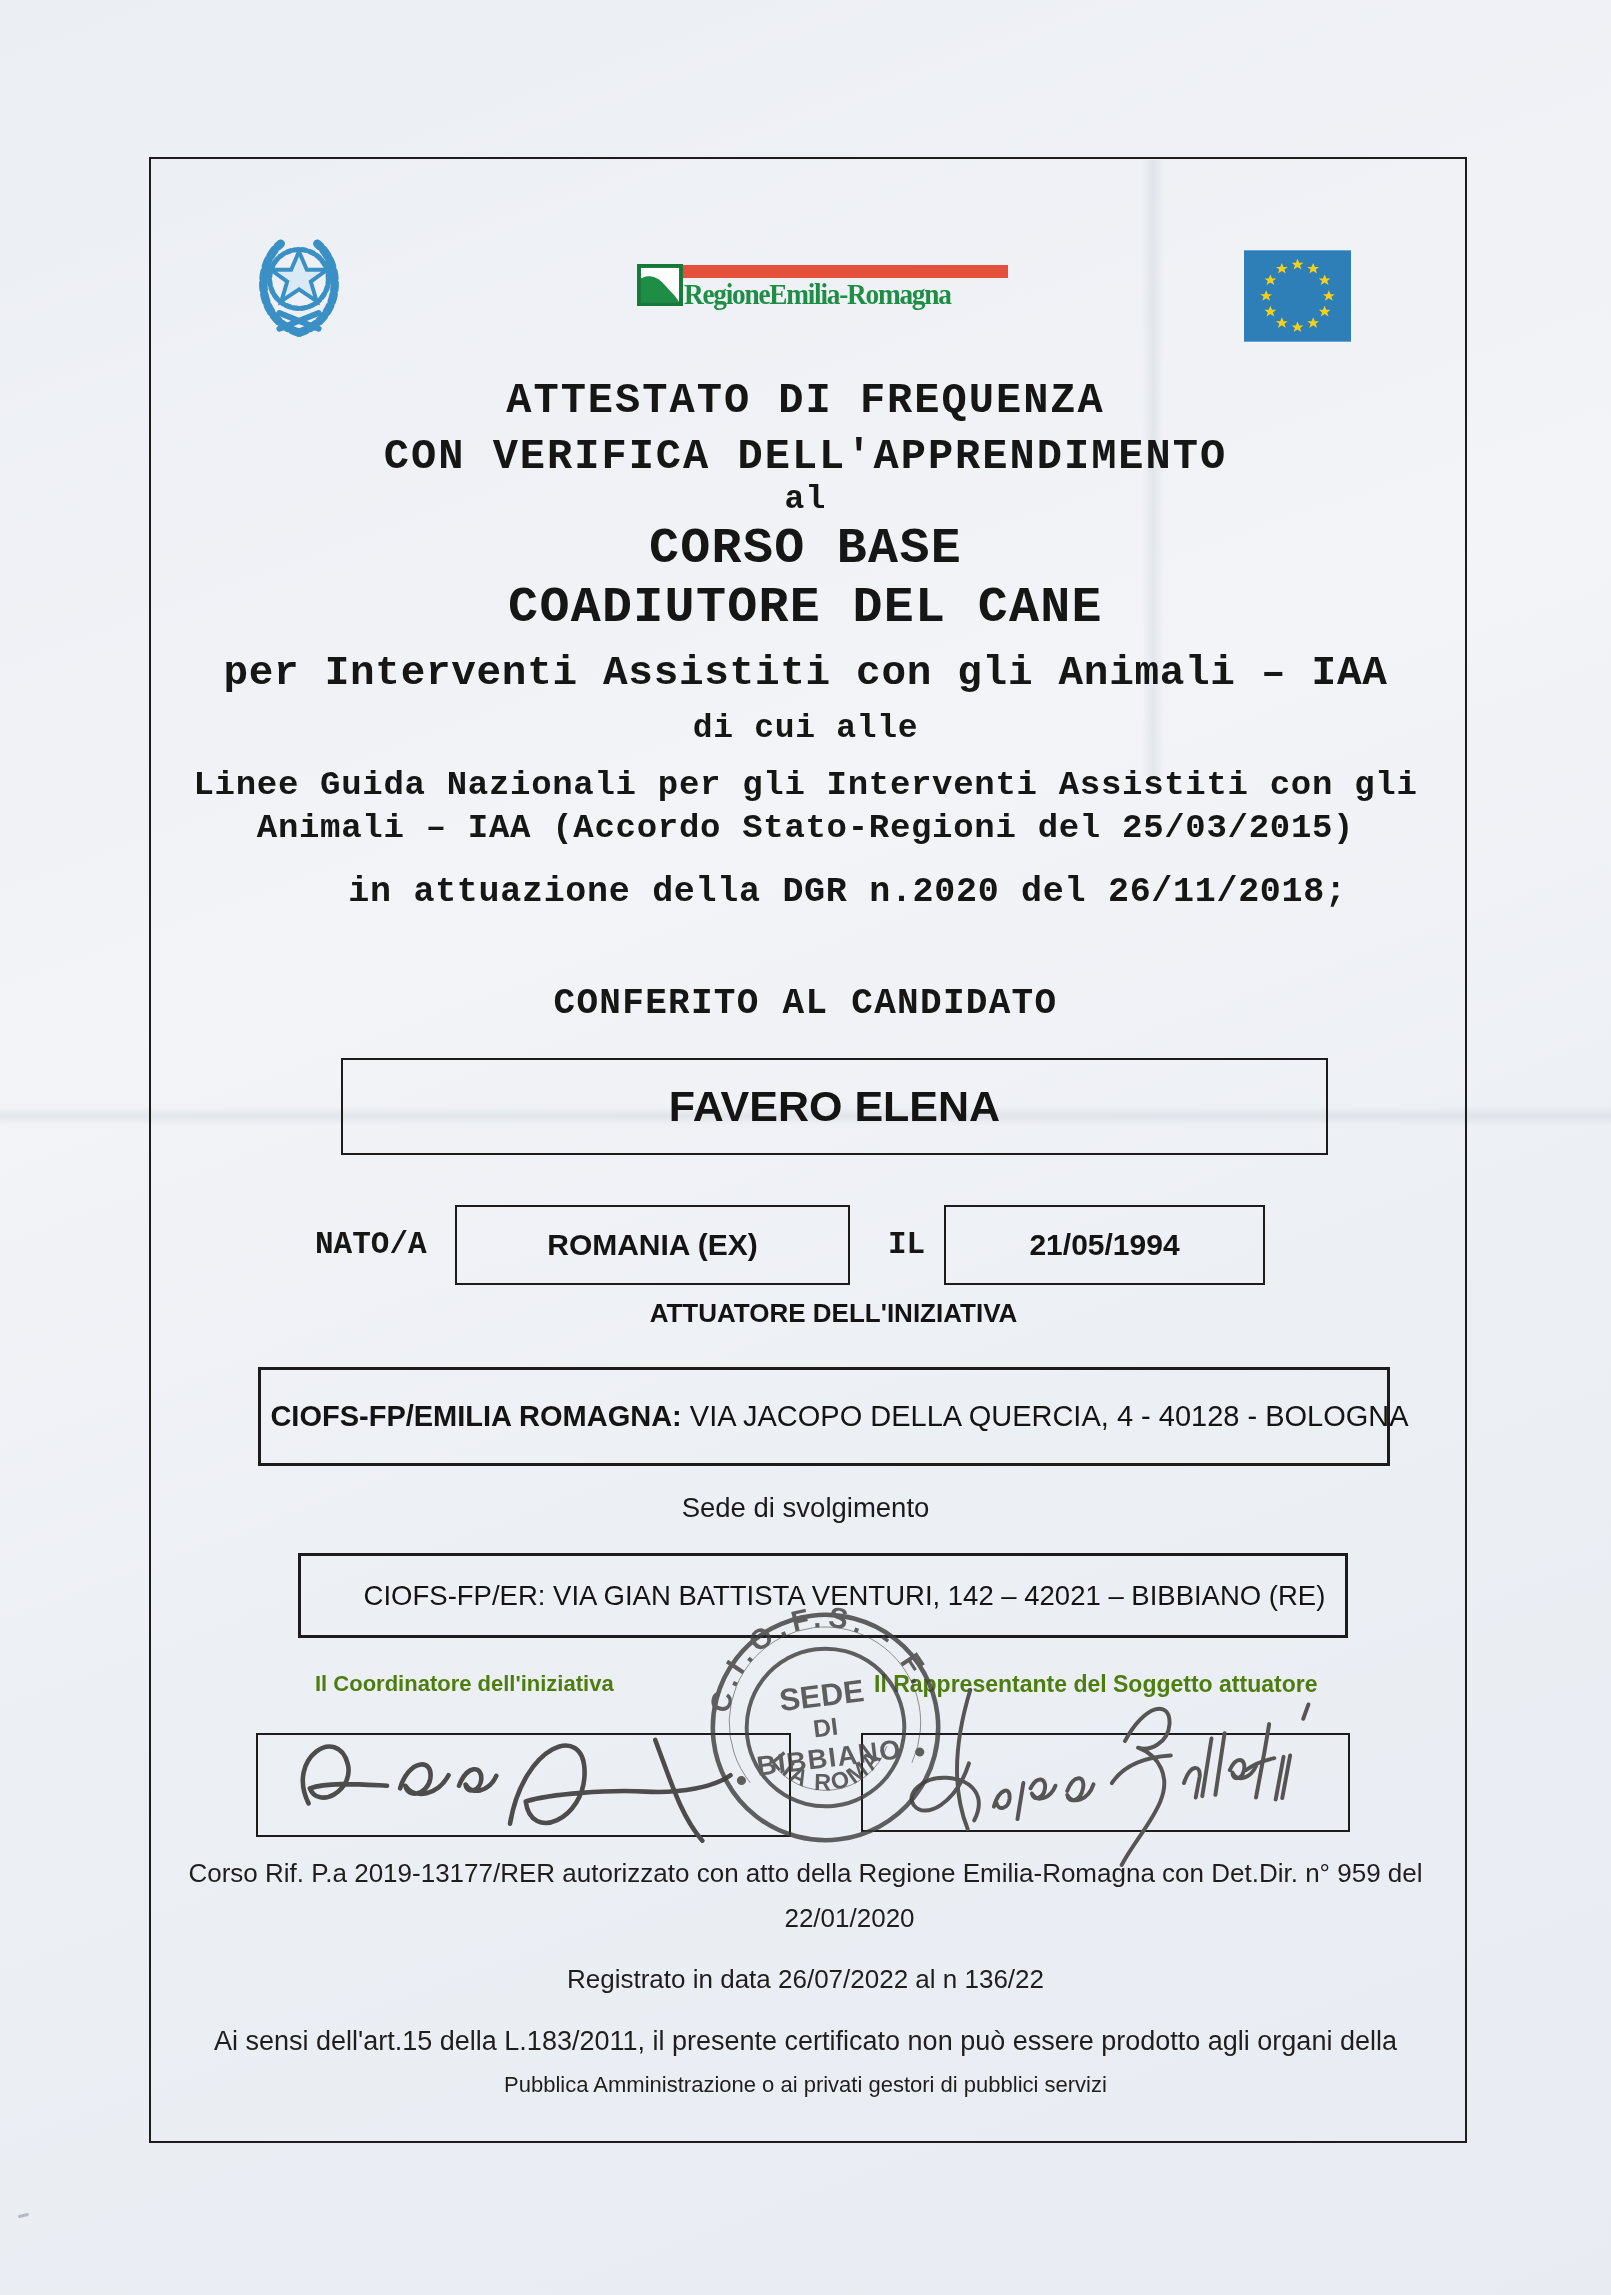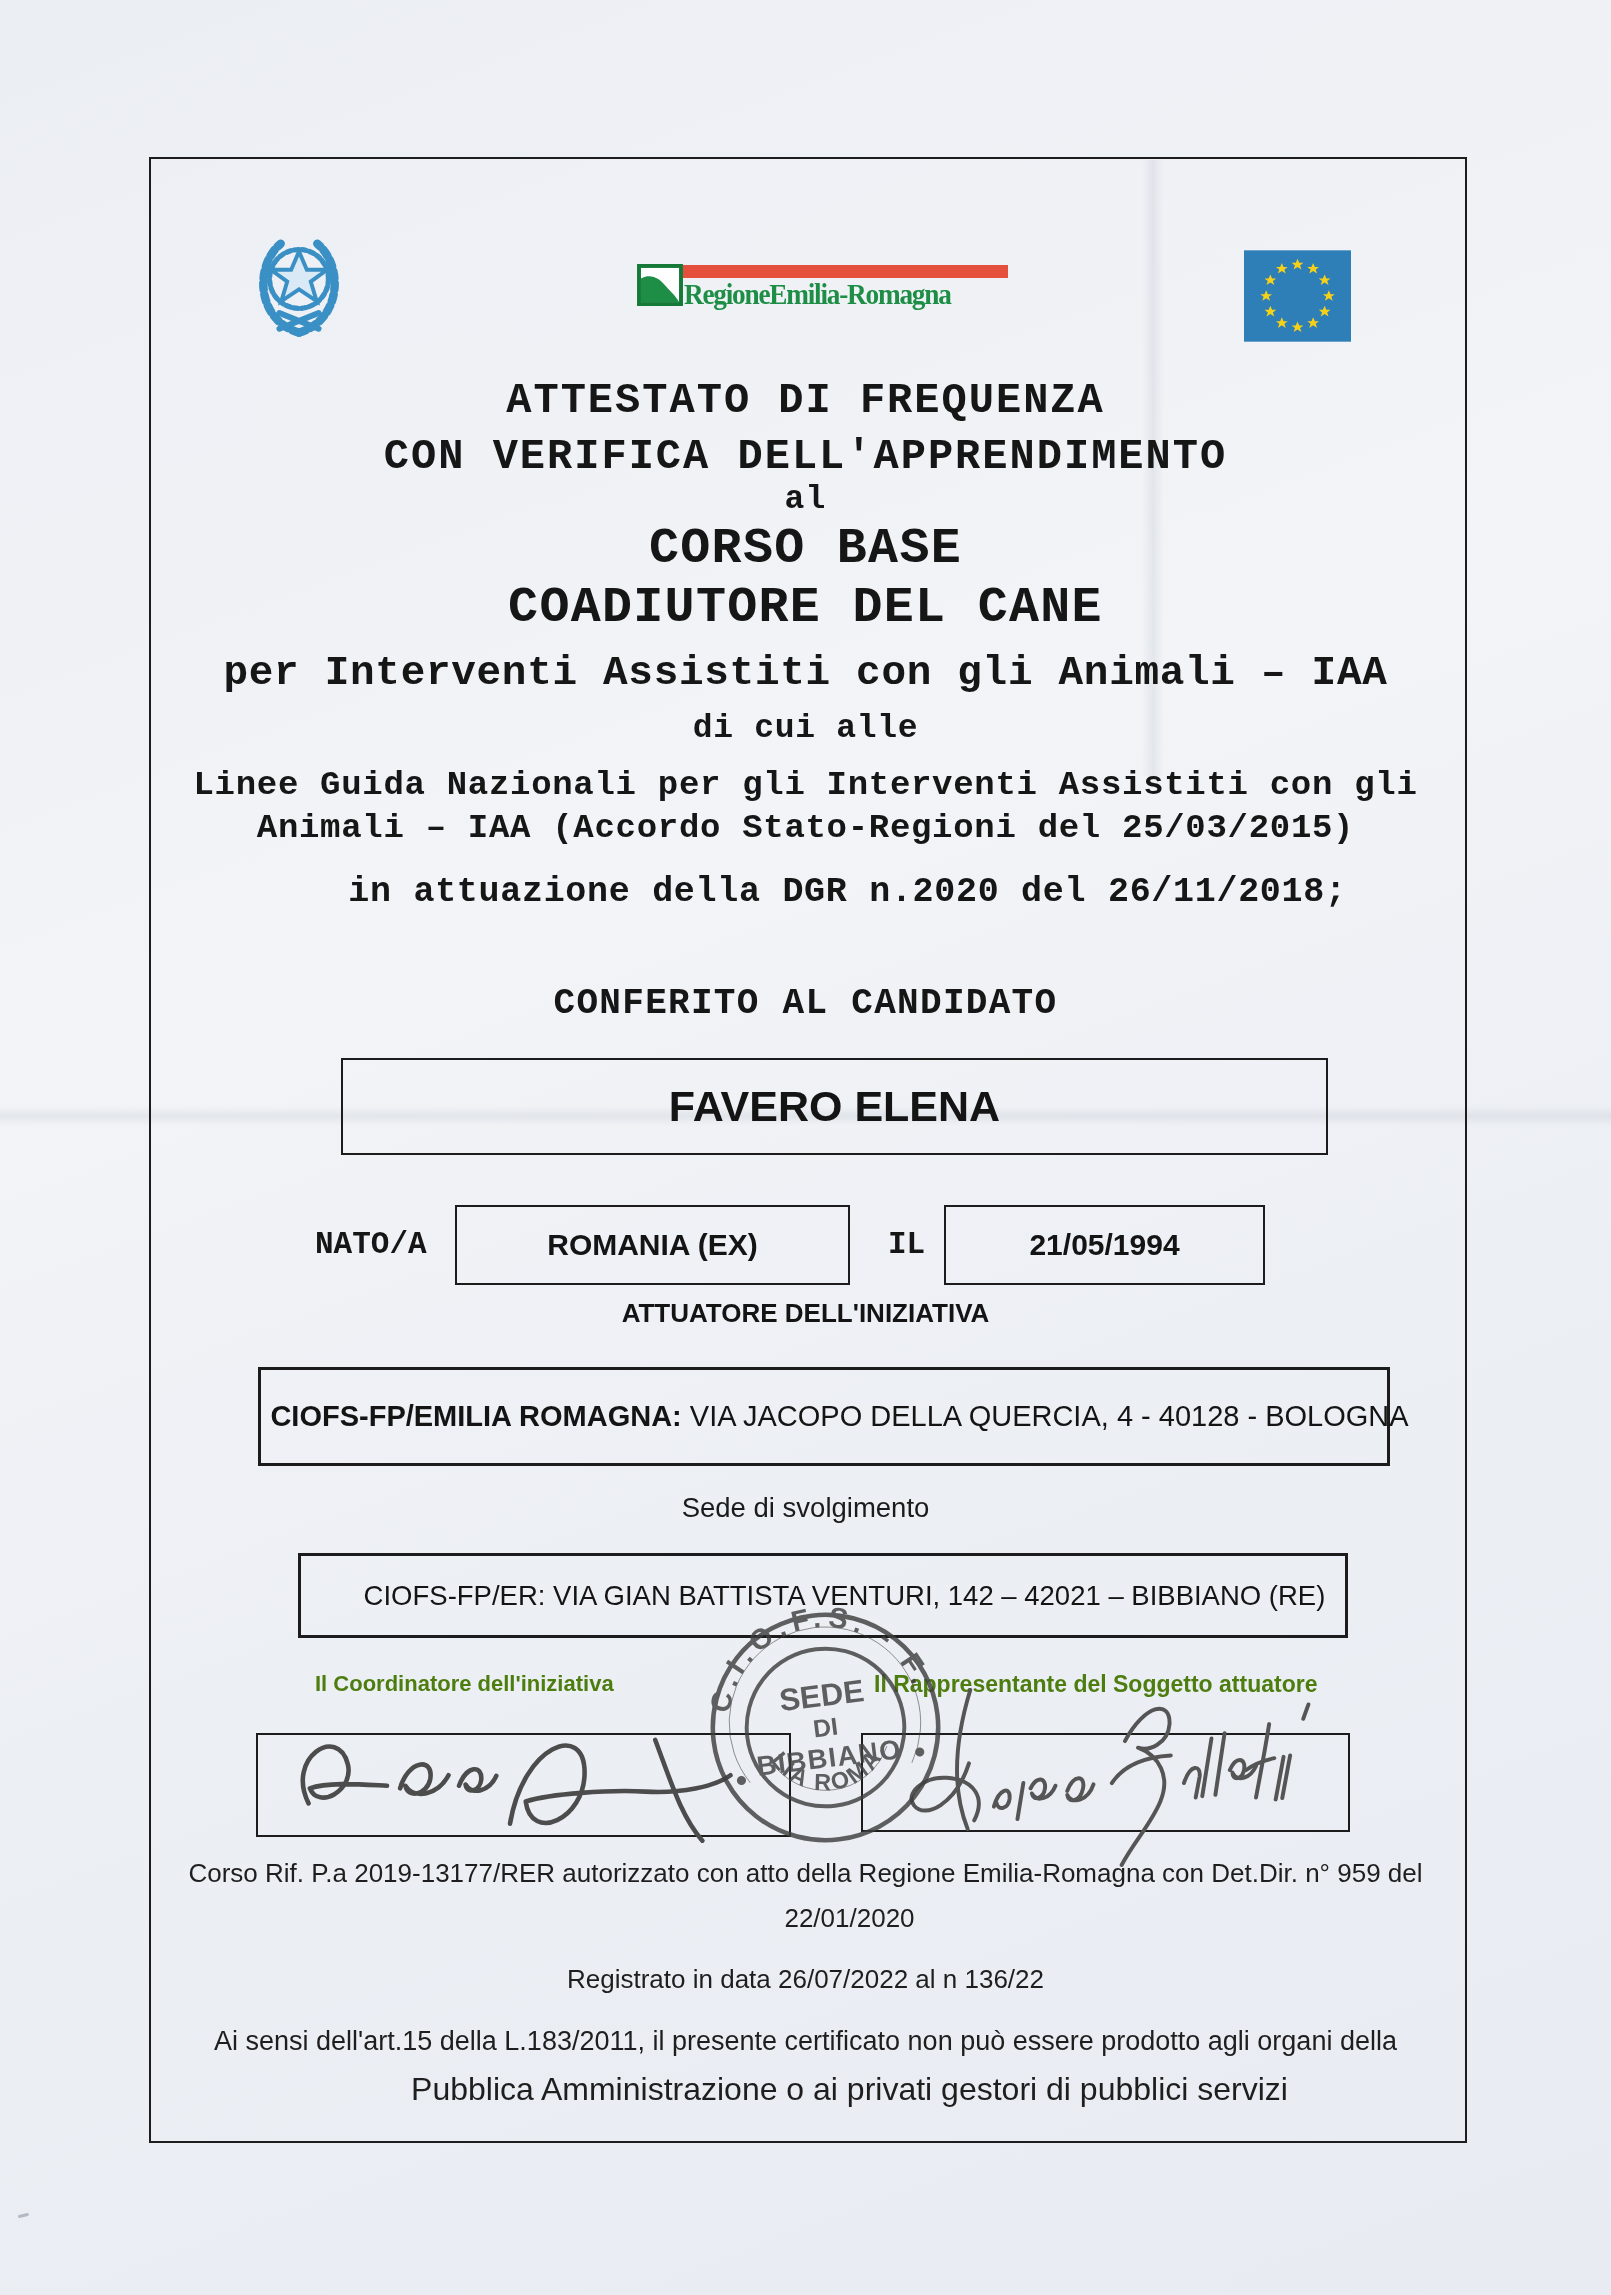--- a/index.html
+++ b/index.html
@@ -25,21 +25,21 @@
   .t-al{font-size:33px;letter-spacing:1.3px;}
   .t-corso{font-size:50px;letter-spacing:1.3px;}
   .t-per{font-size:41px;letter-spacing:0.7px;}
   .t-dicui{font-size:33px;letter-spacing:0.7px;}
   .t-linee{font-size:34px;letter-spacing:0.7px;}
   .t-attuaz{font-size:35px;letter-spacing:0.7px;padding-left:42px;}
   .t-confer{font-size:36px;letter-spacing:1.3px;}
   .t-natoa{font-size:31px;}
   .name-text{font-size:43px;font-weight:700;letter-spacing:0px;color:#141414;}
   .box-val{font-size:30px;font-weight:700;color:#141414;}
-  .sec-label-b{font-size:26px;font-weight:700;color:#141414;}
+  .sec-label-b{font-size:26px;font-weight:700;color:#141414;padding-left:28px;}
   .sec-label-r{font-size:27.5px;font-weight:400;color:#1b1b1b;}
   .org-line{font-size:29px;color:#141414;}
   .org-line .b{font-weight:700;}
   .sede-line{font-size:27.5px;color:#141414;}
   .sede-line .b{font-weight:400;margin-left:12px;}
   .sig-label{font-size:22px;font-weight:700;color:#4d7c0f;white-space:nowrap;}
   .footer-line{font-size:26px;color:#1e1e1e;}
   .stamp-wrap{position:absolute;left:705px;top:1607px;width:241px;height:241px;opacity:.82;}
   svg{display:block;}
 </style>
@@ -184,14 +184,14 @@
         <textPath href="#stamp-bottom-path" startOffset="50%">EMILIA ROMAGNA</textPath>
       </text>
     </g>
   </svg>
 </div>
 
 <div class="cline sans footer-line" style="top:1860px;">Corso Rif. P.a 2019-13177/RER autorizzato con atto della Regione Emilia-Romagna con Det.Dir. n° 959 del</div>
 <div class="cline sans footer-line" style="top:1905px;padding-left:44px;">22/01/2020</div>
 <div class="cline sans footer-line" style="top:1966px;">Registrato in data 26/07/2022 al n 136/22</div>
 <div class="cline sans footer-line" style="top:2027px;font-size:27px;">Ai sensi dell'art.15 della L.183/2011, il presente certificato non può essere prodotto agli organi della</div>
-<div class="cline sans footer-line" style="top:2073px;font-size:32px;padding-left:44px;">Pubblica Amministrazione o ai privati gestori di pubblici servizi</div>
+<div class="cline sans footer-line" style="top:2073px;font-size:22px;">Pubblica Amministrazione o ai privati gestori di pubblici servizi</div>
 
 
 </body></html>

